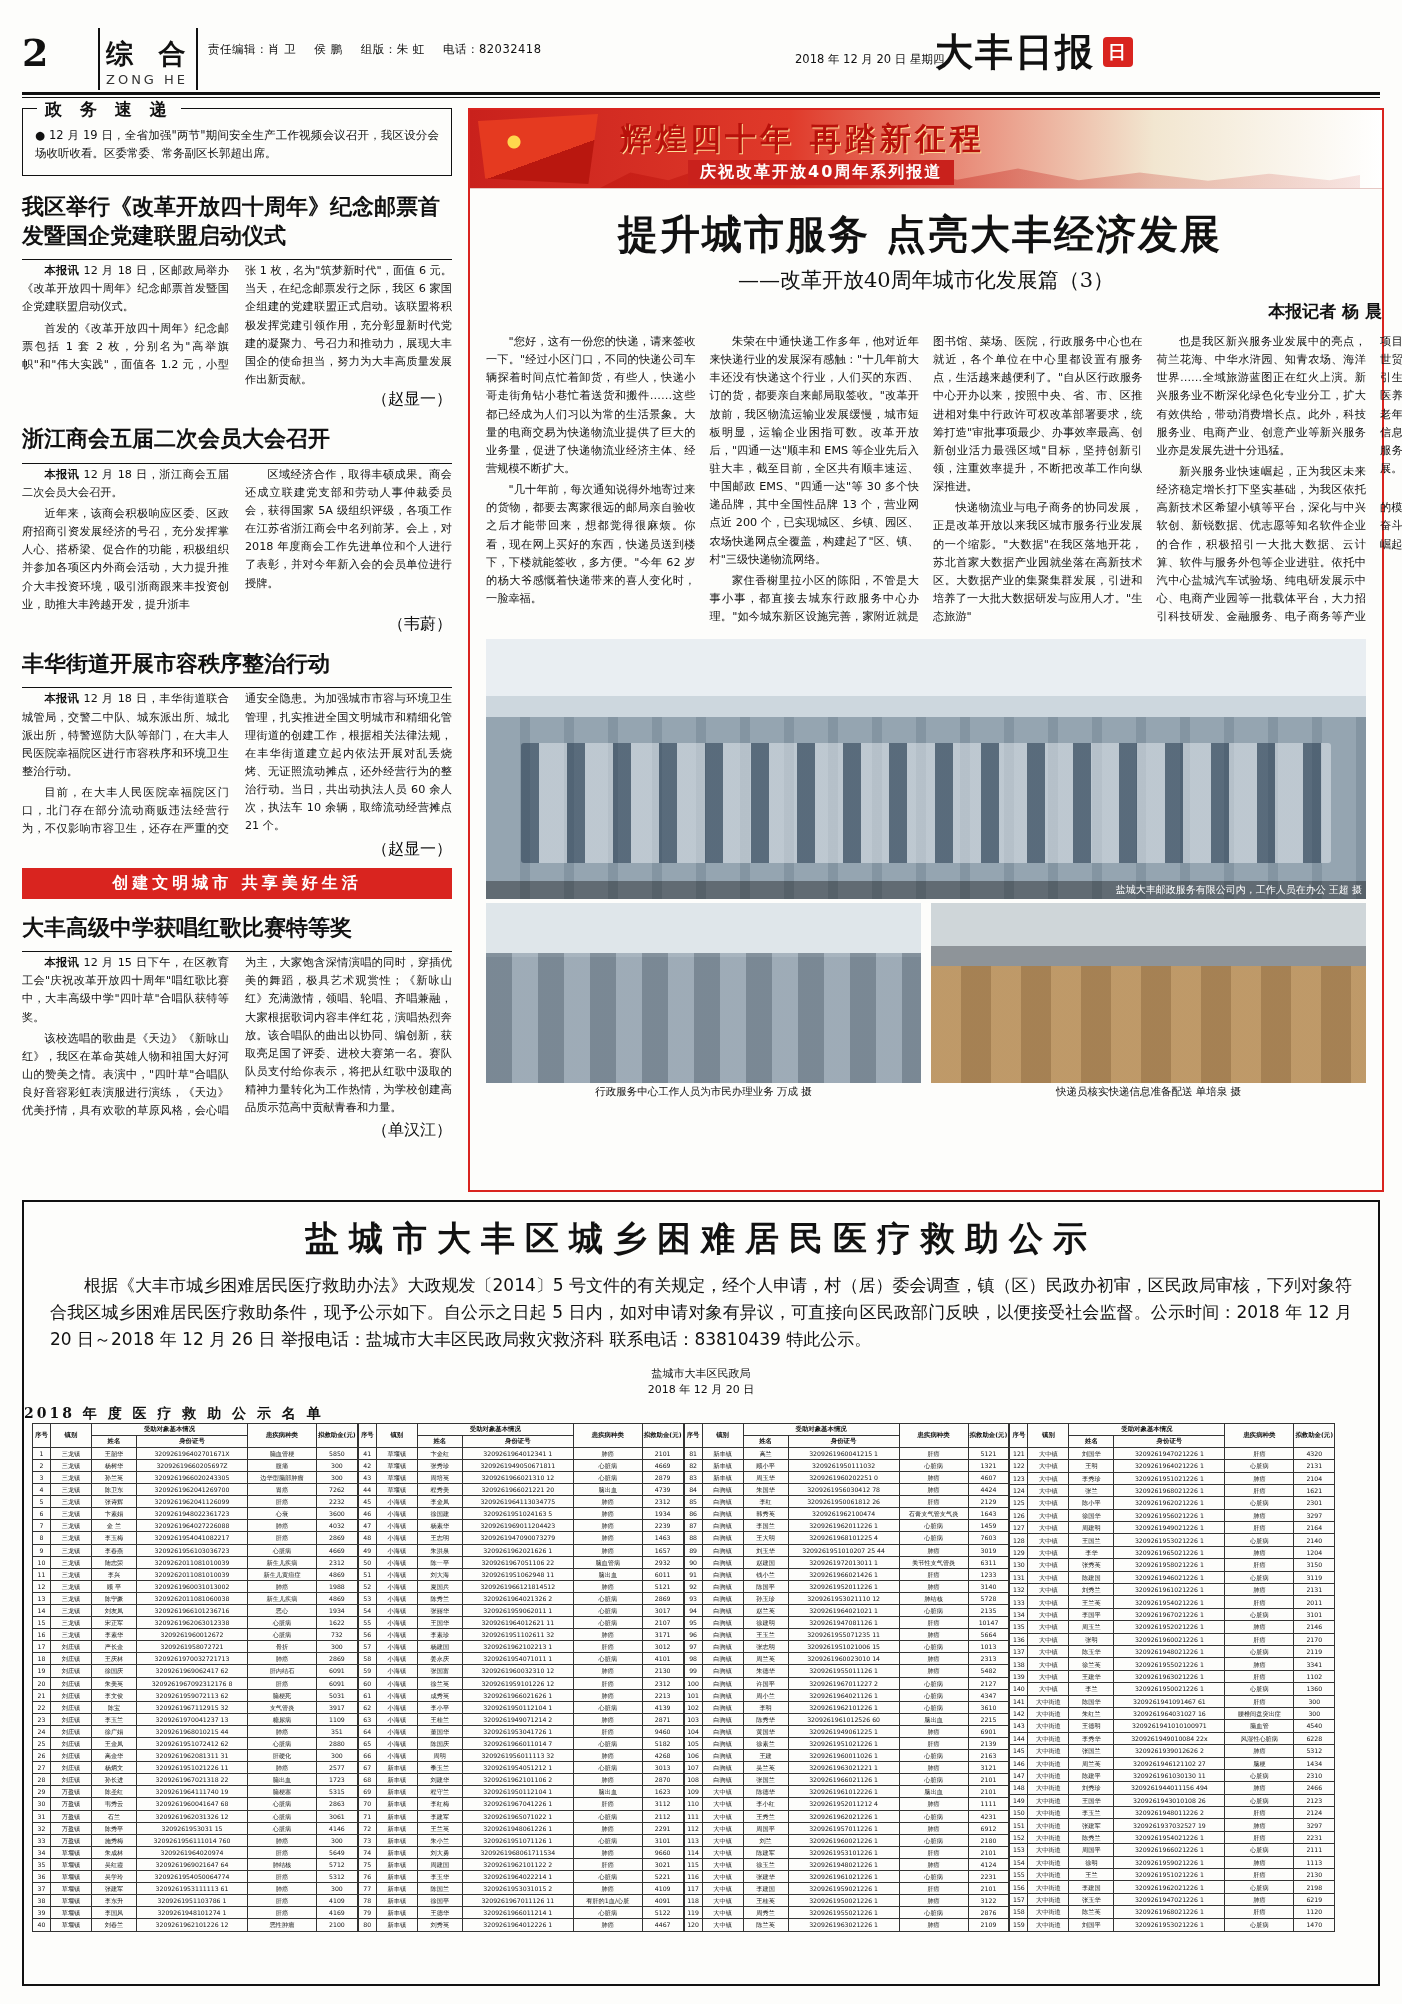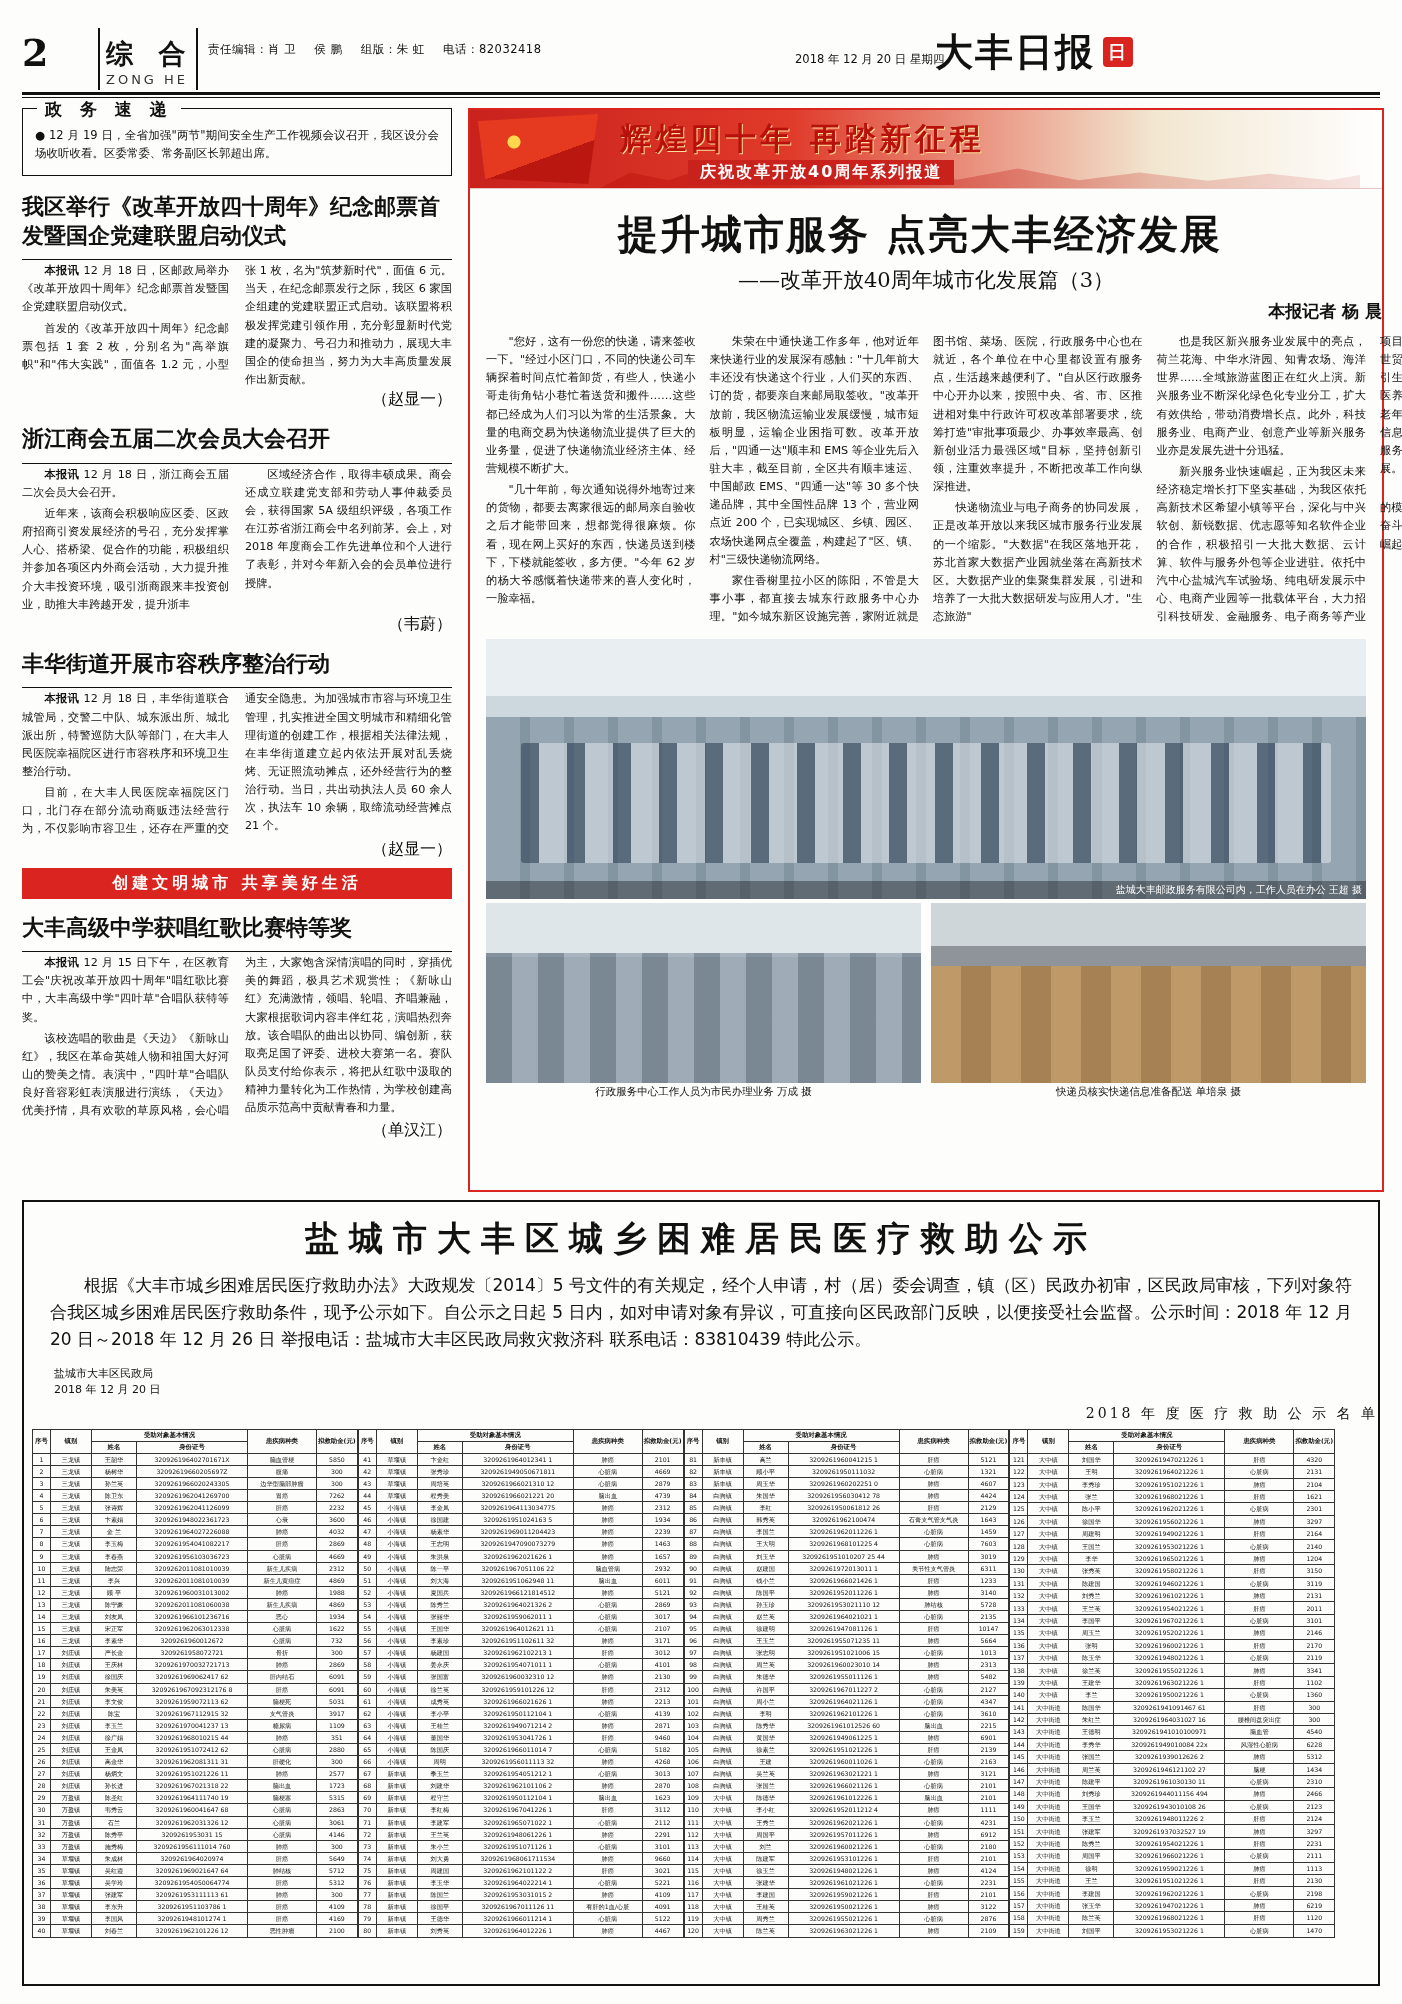--- a/index.html
+++ b/index.html
@@ -185,24 +185,24 @@
     border:2px solid #111;box-sizing:border-box;
   }
   .notice-title{
     text-align:center;font-size:34px;font-weight:bold;letter-spacing:10px;
     margin:14px 0 10px 0;font-family:"DejaVu Serif","Liberation Serif",serif;
   }
   .notice-body{
     font-size:17px;line-height:1.6;margin:0 26px 12px 26px;text-align:justify;text-indent:2em;
   }
   .notice-sign{
-    text-align:left;margin:0 30px 2px 30px;font-size:11px;line-height:1.5;
+    text-align:center;margin:0 30px 2px 30px;font-size:11px;line-height:1.5;
   }
   .notice-sub{
-    text-align:right;font-size:14px;font-weight:normal;letter-spacing:3px;margin:6px 0 6px 0;
+    text-align:left;font-size:14px;font-weight:bold;letter-spacing:3px;margin:6px 0 0 0;
     font-family:"DejaVu Serif","Liberation Serif",serif;
   }
   .tables{
     display:flex;gap:0;margin:0 8px;
   }
   table.reg{
     border-collapse:collapse;table-layout:fixed;font-size:6.2px;
     font-family:"DejaVu Sans","Liberation Sans",sans-serif;
   }
   table.reg th,table.reg td{

